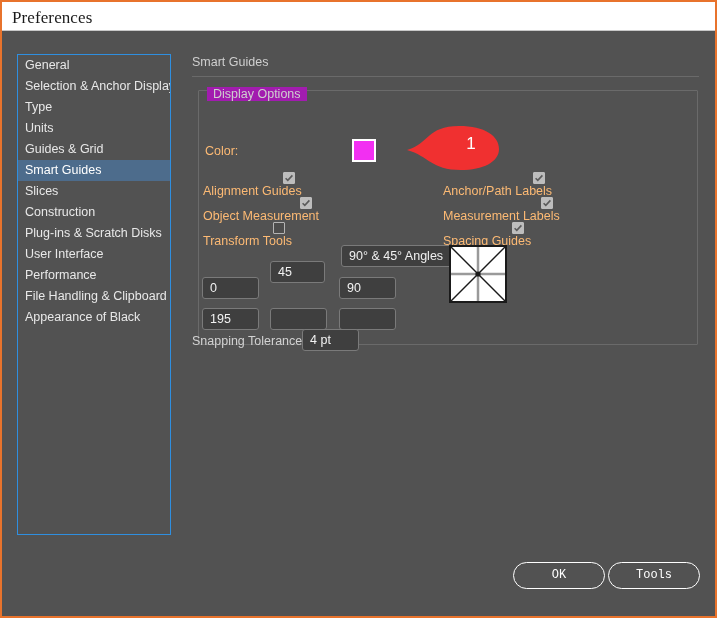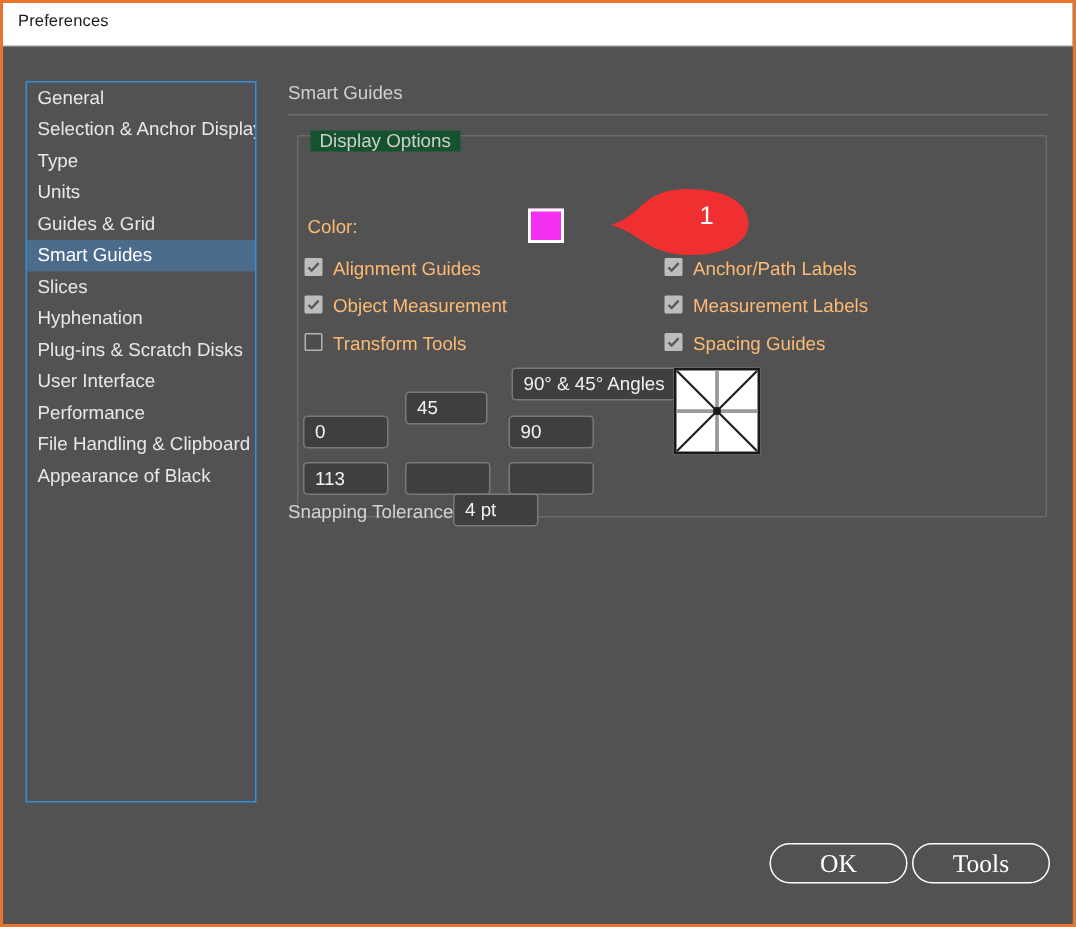--- a/index.html
+++ b/index.html
@@ -29,23 +29,24 @@
     left: 0; top: 0;
     right: 0;
     height: 28px;
     background: #ffffff;
     border-bottom: 1px solid #c8c8c8;
   }
   .titlebar-text {
     position: absolute;
     left: 10px;
     top: 6px;
-    font-size: 11px;
+    font-size: 17px;
     color: #1b1b1b;
     letter-spacing: 0.1px;
+    font-family: Liberation Serif, serif;
   }
 
   .body-area {
     position: absolute;
     left: 0;
     top: 29px;
     right: 0;
     bottom: 0;
     background: #525252;
   }
@@ -101,21 +102,21 @@
     height: 255px;
     box-sizing: border-box;
     border: 1px solid #6a6a6a;
     border-radius: 1px;
   }
   .group-legend {
     position: absolute;
     left: 205px;
     top: 56px;
     padding: 0 6px;
-    background: #14532d;
+    background: #a21caf;
     color: #cfcfcf;
     font-size: 12.5px;
     text-align: center;
   }
 
   .abs { position: absolute; }
 
   .lbl {
     color: #fdba74;
     font-size: 12.5px;
@@ -150,21 +151,21 @@
   }
 
   
   .swatch {
     position: absolute;
     box-sizing: border-box;
     border: 2px solid #ffffff;
   }
 
   
-  .cbrow { position: absolute; display: flex; align-items: flex-start; }
+  .cbrow { position: absolute; display: flex; align-items: flex-end; flex-direction: column; }
   .cbox {
     width: 12px;
     height: 12px;
     box-sizing: border-box;
     margin-right: 7px;
     border-radius: 1px;
     position: relative;
     flex: none;
   }
   .cbox.on {
@@ -204,24 +205,24 @@
   }
 
   
   .btn {
     position: absolute;
     box-sizing: border-box;
     border: 1px solid #ffffff;
     border-radius: 14px;
     background: transparent;
     color: #ffffff;
-    font-size: 17px;
+    font-size: 12px;
     text-align: center;
     line-height: 25px;
-    font-family: Liberation Serif, serif;
+    font-family: Liberation Mono, monospace;
     padding: 0;
   }
 
   
   .callout {
     position: absolute;
     left: 405px;
     top: 93px;
     width: 98px;
     height: 48px;
@@ -249,21 +250,21 @@
   <div class="body-area">
 
     <div class="sidebar">
       <div class="side-item">General</div>
       <div class="side-item">Selection &amp; Anchor Display</div>
       <div class="side-item">Type</div>
       <div class="side-item">Units</div>
       <div class="side-item">Guides &amp; Grid</div>
       <div class="side-item selected">Smart Guides</div>
       <div class="side-item">Slices</div>
-      <div class="side-item">Hyphenation</div>
+      <div class="side-item">Construction</div>
       <div class="side-item">Plug-ins &amp; Scratch Disks</div>
       <div class="side-item">User Interface</div>
       <div class="side-item">Performance</div>
       <div class="side-item">File Handling &amp; Clipboard</div>
       <div class="side-item">Appearance of Black</div>
     </div>
 
     <div class="pane-title">Smart Guides</div>
     <div class="pane-rule"></div>
 
@@ -331,21 +332,21 @@
     <div class="tinput" style="left:200px; top:246px; width:57px; height:22px;">
       <span>0</span>
     </div>
     <div class="tinput" style="left:268px; top:230px; width:55px; height:22px;">
       <span>45</span>
     </div>
     <div class="tinput" style="left:337px; top:246px; width:57px; height:22px;">
       <span>90</span>
     </div>
     <div class="tinput" style="left:200px; top:277px; width:57px; height:22px;">
-      <span>113</span>
+      <span>195</span>
     </div>
     <div class="tinput" style="left:268px; top:277px; width:57px; height:22px;">
       <span></span>
     </div>
     <div class="tinput" style="left:337px; top:277px; width:57px; height:22px;">
       <span></span>
     </div>
 
     <div class="anglebox" style="left:447px; top:214px; width:58px; height:58px;">
       <svg width="54" height="54" viewBox="0 0 54 54">

